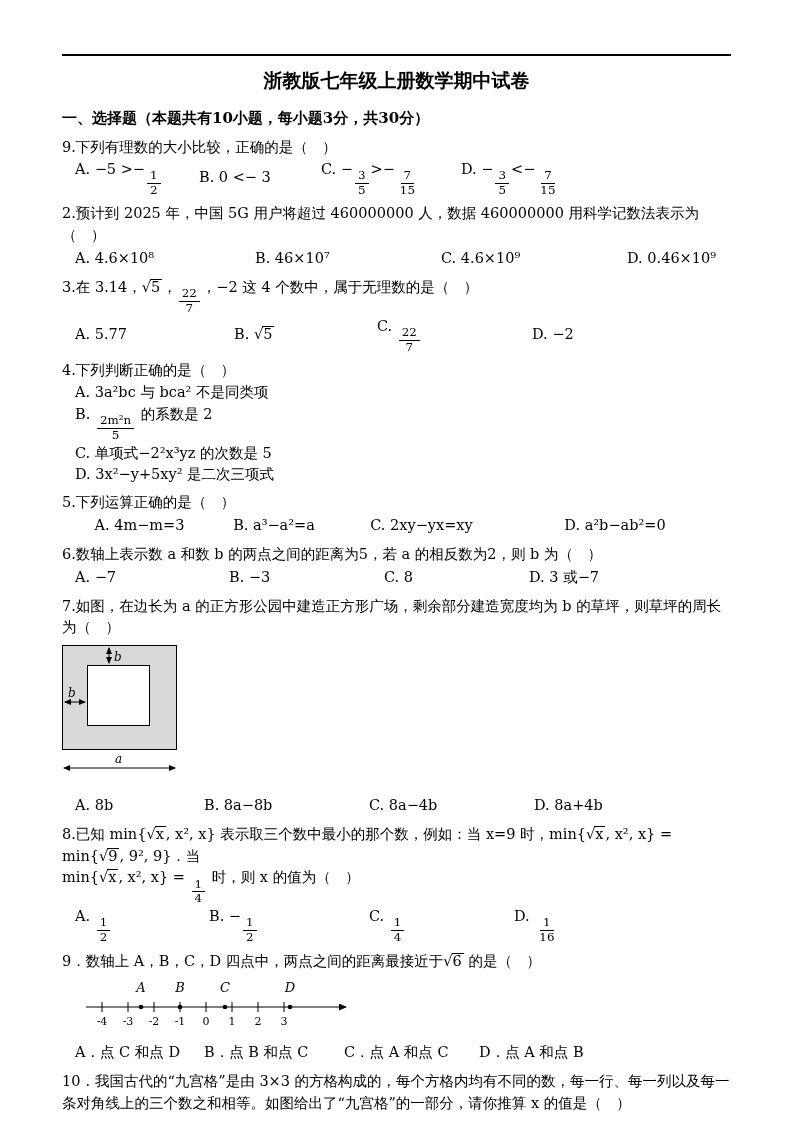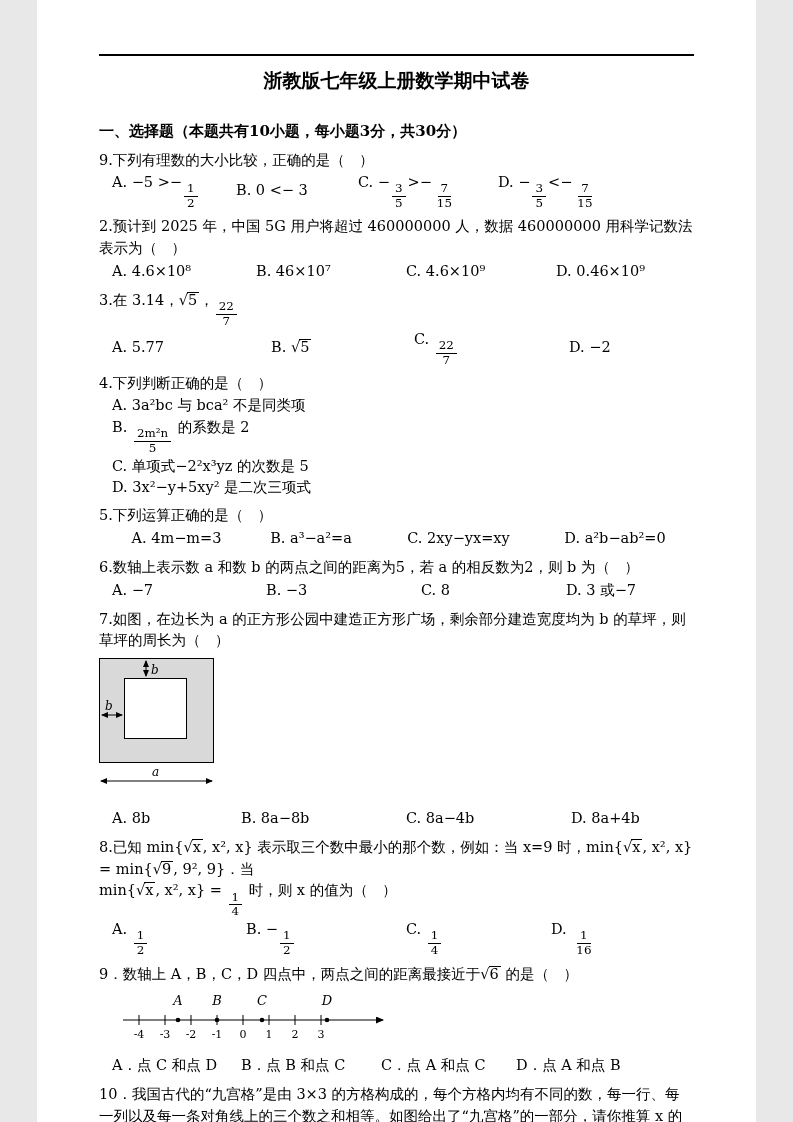--- a/index.html
+++ b/index.html
@@ -1,31 +1,31 @@
 <!DOCTYPE html>
 <html><head>
 <meta charset="utf-8">
 <style>
   html,body { margin:0; padding:0; background:#e8e8e8; }
   .page {
-    position:relative; width:719px; height:1122px; margin:0 auto; background:#fff;
+    position:relative; width:793px; height:1122px; margin:0 auto; background:#fff;
     font-family:"DejaVu Serif","Liberation Serif",serif; color:#000;
     font-size:14.5px; line-height:1.5; box-sizing:border-box;
     padding:54px 62px 18px 62px; display:flex; flex-direction:column; overflow:hidden;
   }
   .rule { border-top:2px solid #000; height:0; }
   .title { text-align:center; font-size:19px; font-weight:bold; margin:10px 0 8px 0; }
-  .section { font-weight:bold; font-size:15px; margin:17px 0 8px 0; }
+  .section { font-weight:bold; font-size:15px; margin:4px 0 8px 0; }
   .q { margin:0 0 6px 0; }
   .stem { }
   .opts { display:grid; padding-left:13px; align-items:center; min-height:24px; }
   .optline { padding-left:13px; }
   .opt { white-space:nowrap; }
   .g1 { grid-template-columns:124px 122px 140px auto; }
-  .g2 { grid-template-columns:144px 150px 150px auto; }
+  .g2 { grid-template-columns:144px 150px 150px auto;gap:36px; }
   .g3 { grid-template-columns:159px 143px 155px auto; }
   .g5 { grid-template-columns:129px 140px 155px auto;text-align:center; }
   .g6 { grid-template-columns:154px 155px 145px auto; }
   .g7 { grid-template-columns:129px 165px 165px auto; }
   .g8 { grid-template-columns:134px 160px 145px auto; }
   .g9 { grid-template-columns:129px 140px 135px auto; }
   .frac { display:inline-flex; flex-direction:column; align-items:center;
           vertical-align:-0.45em; font-size:0.82em; line-height:1.15; margin:0 2px; }
   .frac .num { border-bottom:1px solid #000; padding:0 3px; }
   .frac .den { padding:0 3px; }
@@ -77,21 +77,21 @@
       <span class="opt">B. 46×10⁷</span>
       <span class="opt">C. 4.6×10⁹</span>
       <span class="opt">D. 0.46×10⁹</span>
     </div>
   </div>
 
   <div class="q">
     <div class="stem"><span>3.在 3.14，</span><span class="sqrt"><span>√</span><span class="rad">5</span></span><span>，</span><span class="frac">
           <span class="num">22</span>
           <span class="den">7</span>
-        </span></div>
+        </span><span>，−2 这 4 个数中，属于无理数的是（　）</span></div>
     <div class="opts g3">
       <span class="opt">A. 5.77</span>
       <span class="opt"><span>B. </span><span class="sqrt"><span>√</span><span class="rad">5</span></span></span>
       <span class="opt"><span>C. </span><span class="frac">
             <span class="num">22</span>
             <span class="den">7</span>
           </span></span>
       <span class="opt">D. −2</span>
     </div>
   </div>

